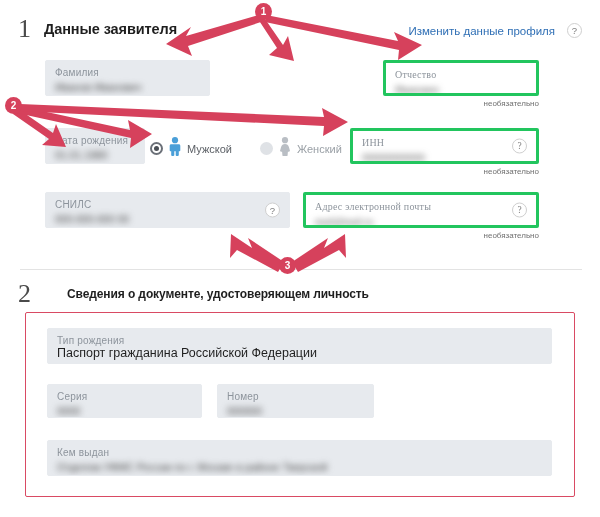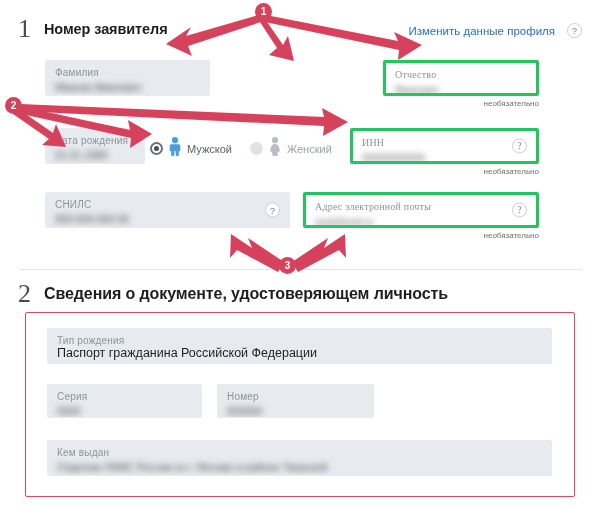--- a/index.html
+++ b/index.html
@@ -35,21 +35,22 @@
     width: 26px;
     text-align: left;
   }
   .section-title {
     font-size: 14.5px;
     font-weight: bold;
     color: #1e1e1e;
     letter-spacing: -0.1px;
   }
   .section-title.small {
-    font-size: 16px;
+    font-size: 12px;
+    margin-left: 23px;
   }
 
   
   .profile-link-wrap {
     position: absolute;
     right: 18px;
     top: 23px;
     display: flex;
     align-items: center;
     gap: 12px;
@@ -126,21 +127,21 @@
     font-size: 8px;
     color: #6f6f6f;
     text-align: right;
   }
 
   
   .gender-group {
     position: absolute;
     display: flex;
     align-items: center;
-    gap: 7px;
+    gap: 17px;
   }
   .gender-opt {
     display: flex;
     align-items: center;
     gap: 5px;
   }
   .radio {
     width: 13px;
     height: 13px;
     border-radius: 50%;
@@ -208,21 +209,21 @@
     text-align: center;
   }
 </style>
 </head>
 <body>
 
 <div class="page">
 
   <div class="section-head" style="left:18px; top:16px;">
     <span class="step-num">1</span>
-    <span class="section-title">Номер заявителя</span>
+    <span class="section-title">Данные заявителя</span>
   </div>
 
   <div class="profile-link-wrap">
     <a class="profile-link" href="#">Изменить данные профиля</a>
     <span class="help-circle">?</span>
   </div>
 
   <div class="field" style="left:45px; top:60px; width:165px; height:36px;">
     <div class="field-label">Фамилия</div>
     <div class="field-value blurred">Иванов Иванович</div>

